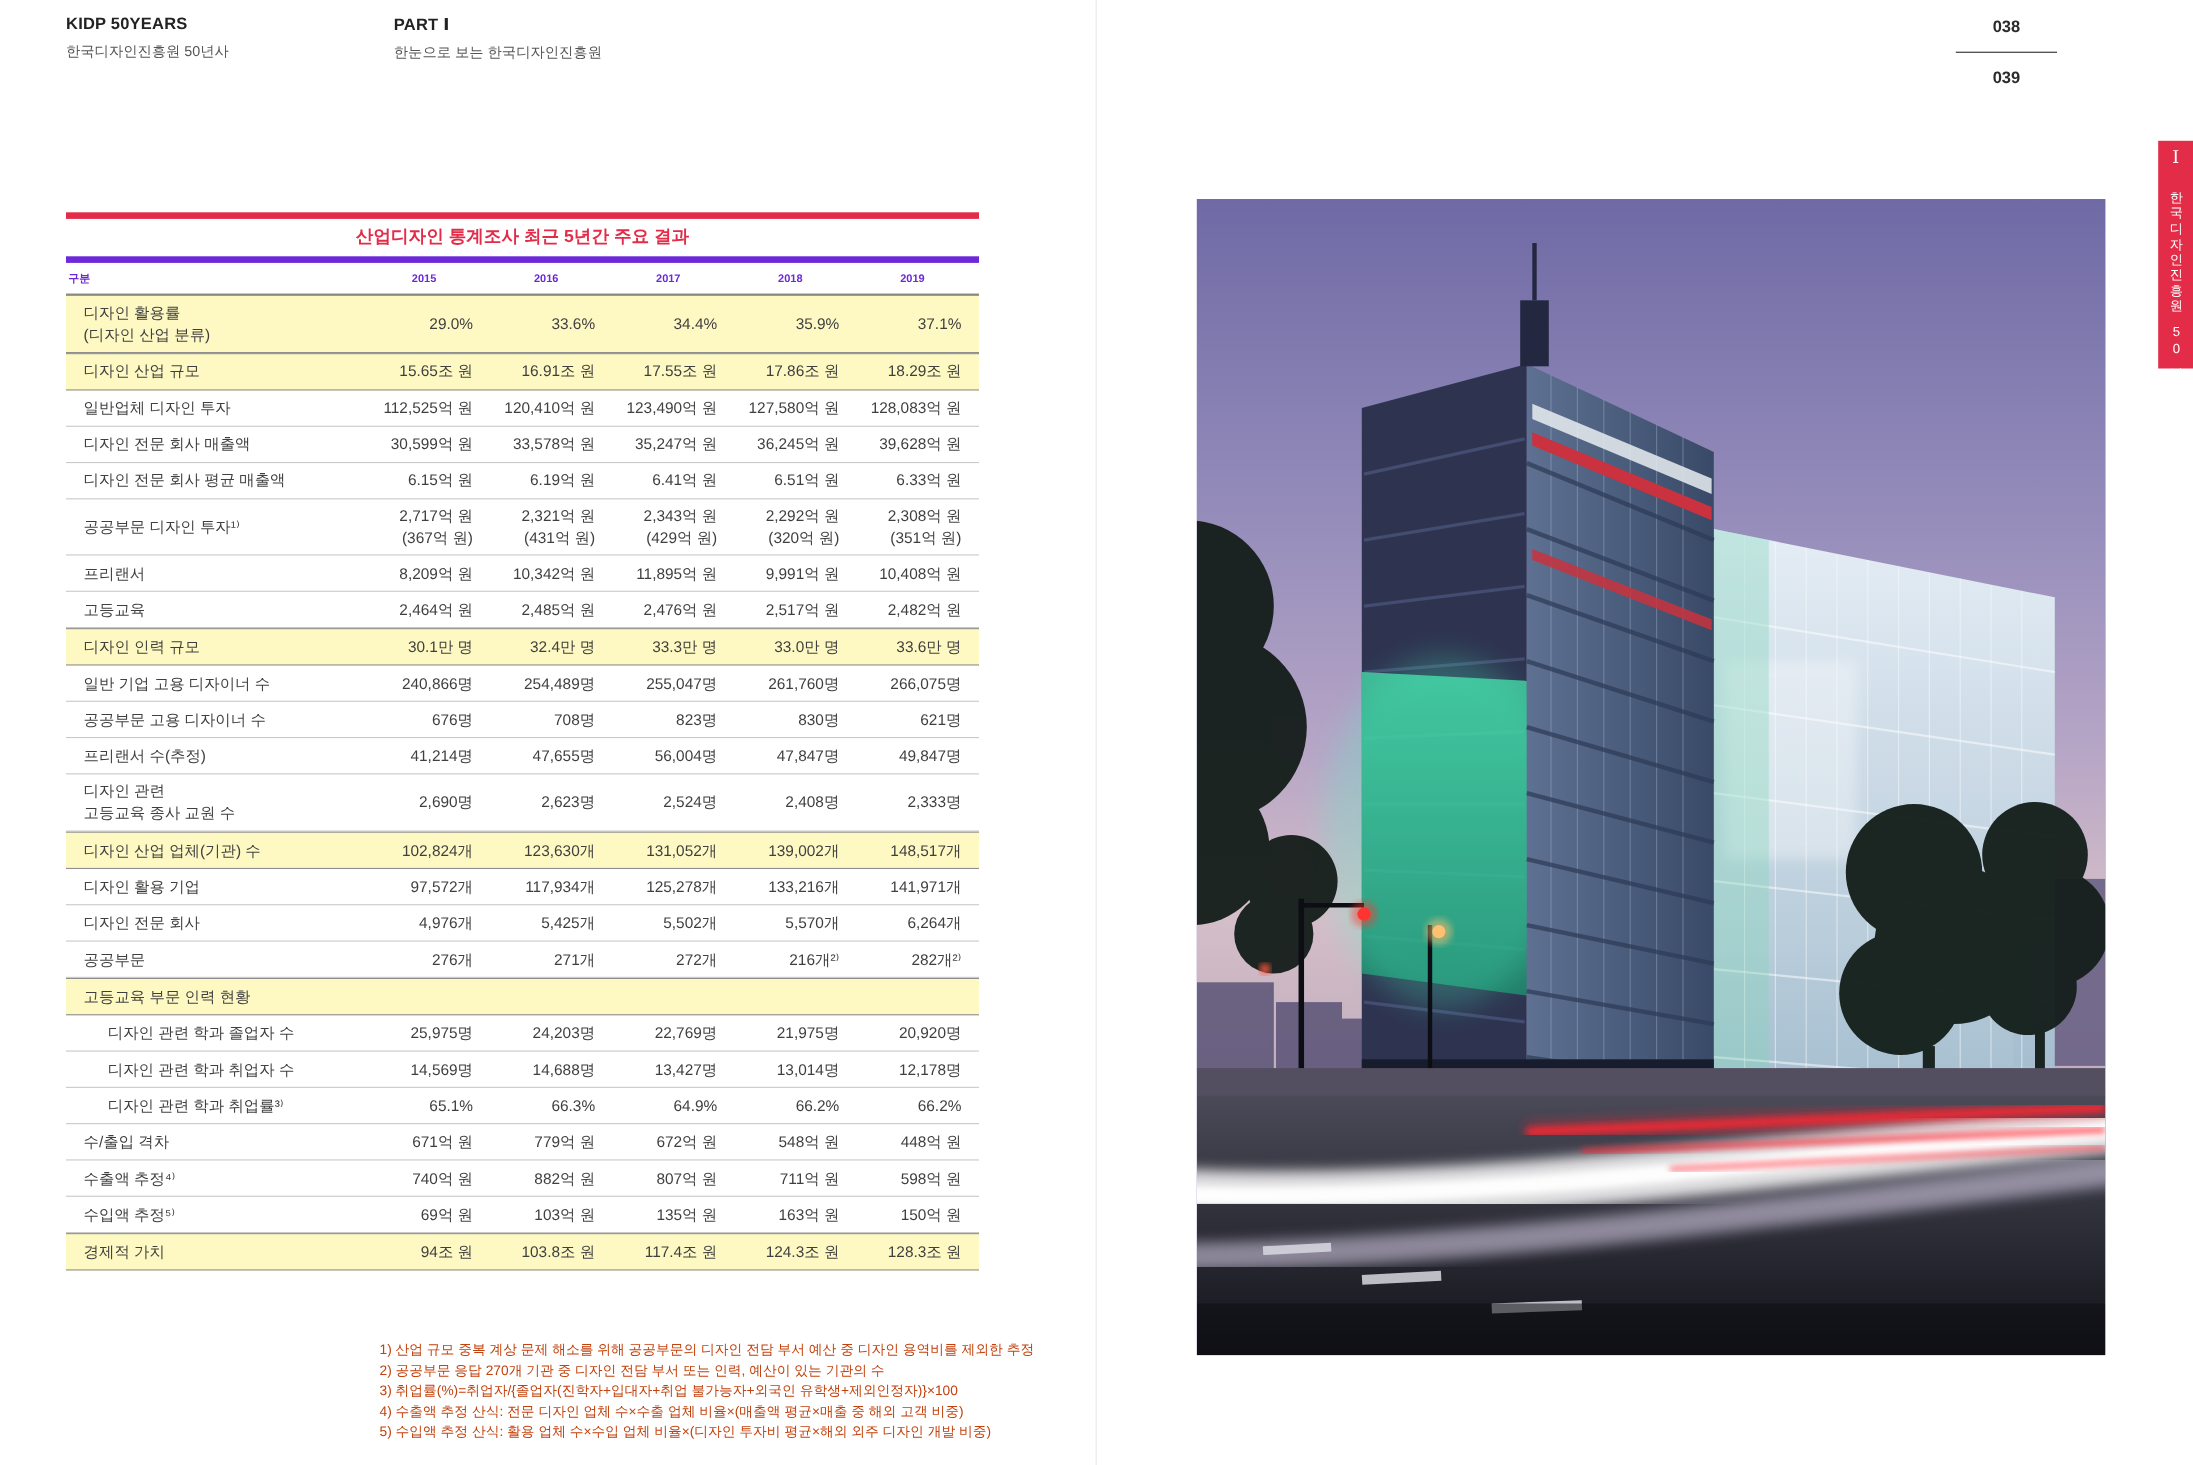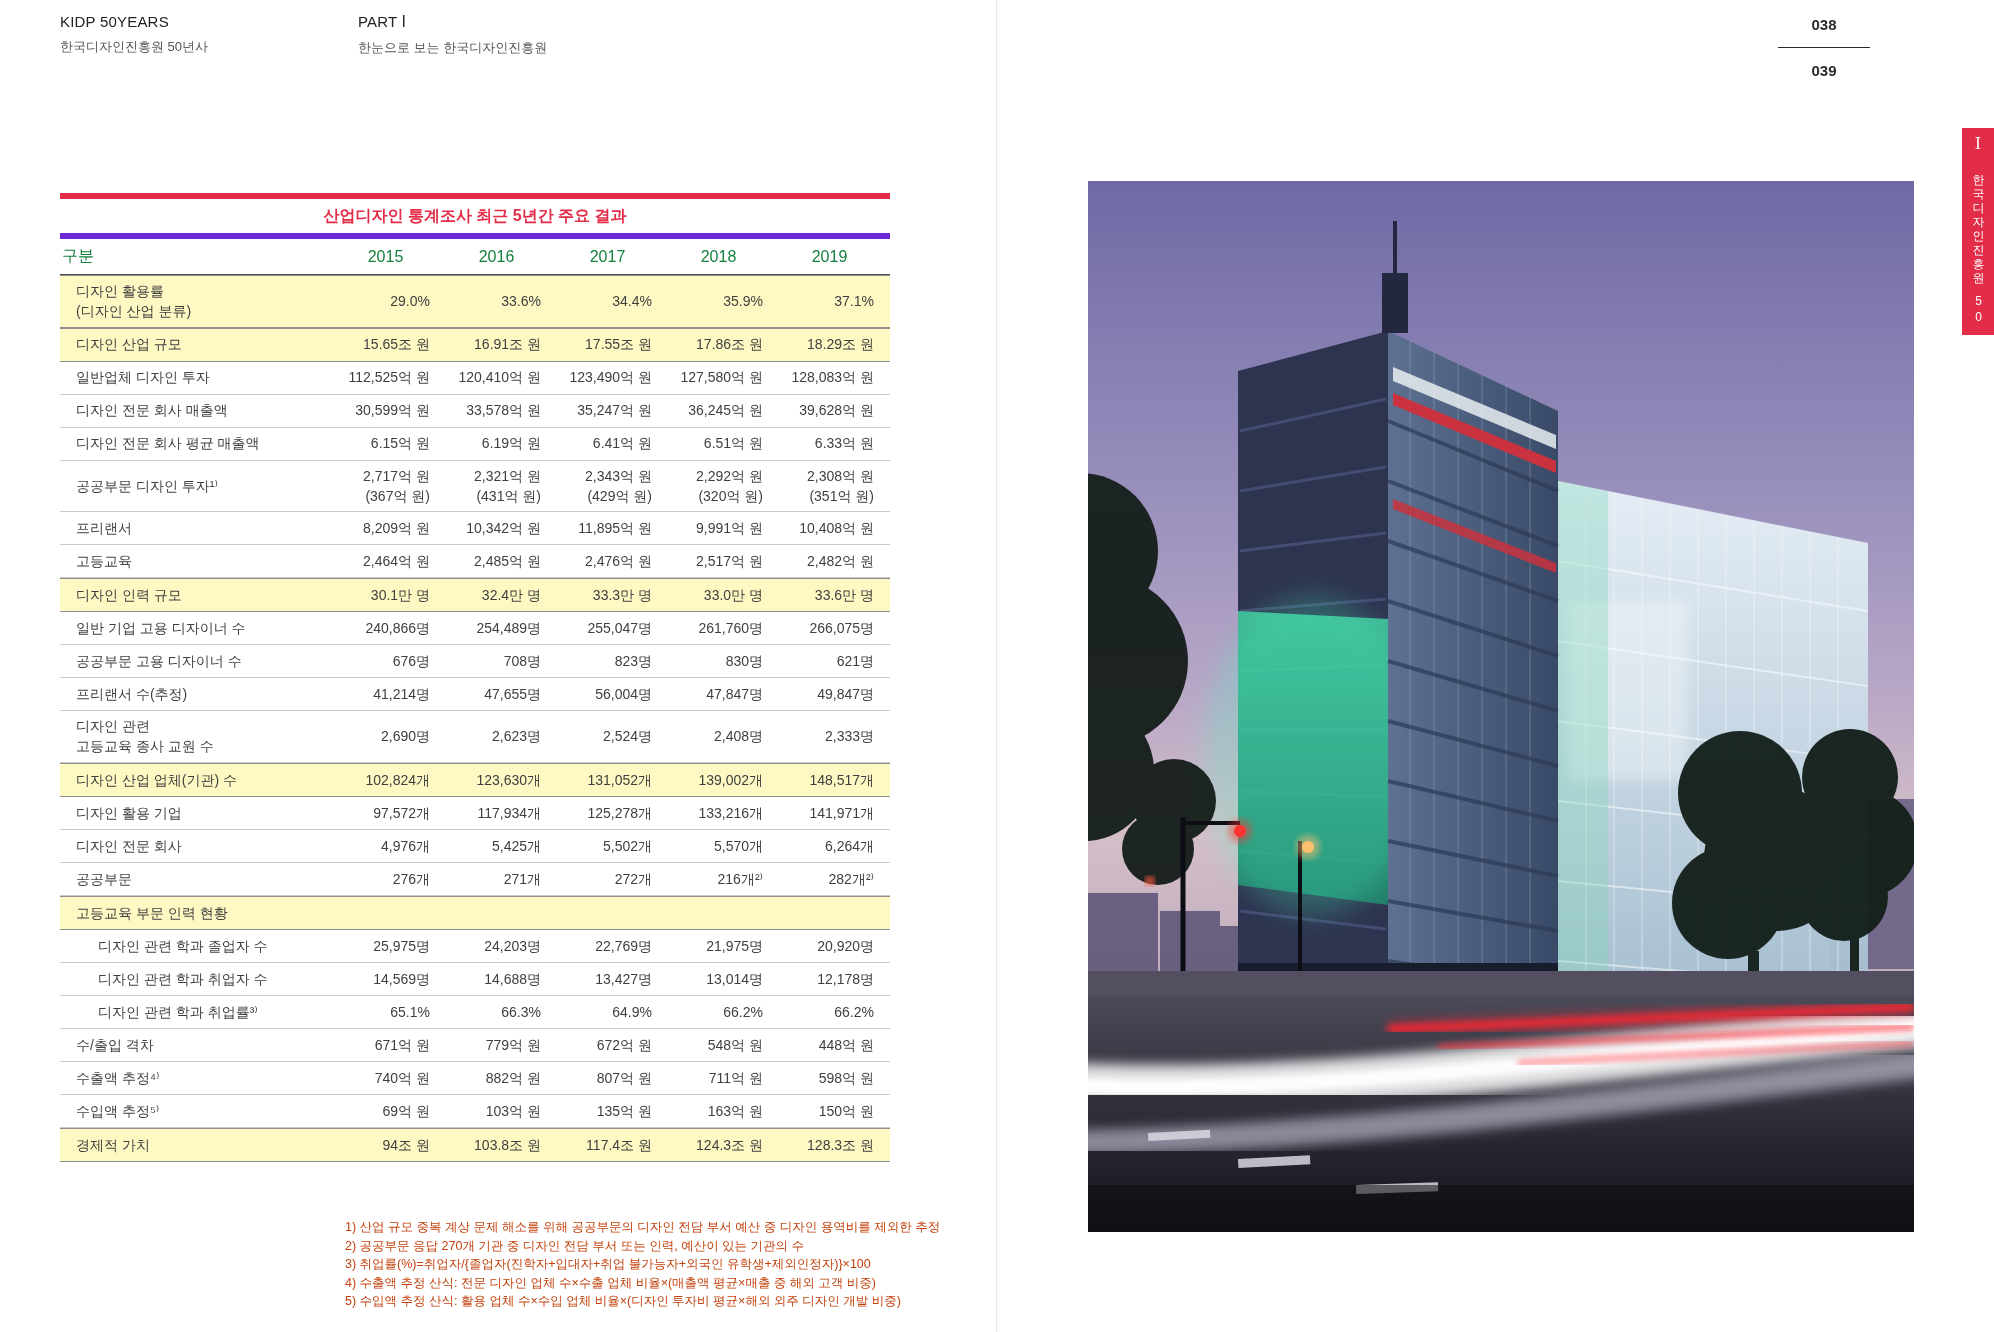--- a/index.html
+++ b/index.html
@@ -2,35 +2,35 @@
 <html><head>
 <meta charset="utf-8">
 <title>KIDP 50YEARS</title>
 <style>
   html,body{margin:0;padding:0;background:#ffffff;}
   body{width:1994px;height:1332px;position:relative;overflow:hidden;
        font-family:"Liberation Sans","DejaVu Sans",sans-serif;color:#3c3c3c;}
   .abs{position:absolute;}
 
   
-  .hdr-title{font-size:15px;font-weight:normal;color:#222;letter-spacing:.2px;}
+  .hdr-title{font-size:15px;font-weight:bold;color:#222;letter-spacing:.2px;}
   .hdr-sub{font-size:13px;color:#555;margin-top:8px;}
   .pagenums{display:flex;align-items:center;gap:14px;font-size:15px;font-weight:bold;color:#2b2b2b;flex-direction:column;}
   .pagenums .rule{width:92px;height:1px;background:#2b2b2b;}
 
   .gutter{left:996px;top:0;width:1px;height:1332px;background:#e7e7e7;}
 
   
   .tbl{left:60px;top:193px;width:830px;}
   .tbl-bar{height:6px;background:#e22c48;}
   .tbl-title{height:34px;line-height:34px;text-align:center;color:#e22c48;
              font-size:16px;font-weight:bold;border-bottom:6px solid #6d28d9;}
   .t-grid{display:grid;grid-template-columns:275px 111px 111px 111px 111px 111px;align-items:center;}
   .t-head{border-bottom:1px solid #4a4a4a;}
-  .t-head>div{padding:7px 0;font-size:16px;font-weight:normal;color:#15803d;}
+  .t-head>div{padding:7px 0;font-size:10px;font-weight:bold;color:#6d28d9;}
   .t-head .ylab{text-align:center;padding-right:10px;}
   .t-head .klab{padding-left:2px;}
   .t-row{border-bottom:1px solid #c9c9c9;min-height:32px;}
   .t-row.shaded{background:#fef9c3;border-top:1px solid #8f8f8f;border-bottom:1px solid #8f8f8f;}
   .t-row .lbl{font-size:14px;color:#3f3f3f;padding:5px 6px 5px 16px;line-height:1.45;white-space:pre-line;}
   .t-row.indent .lbl{padding-left:38px;}
   .t-row .val{font-size:14px;color:#3f3f3f;text-align:right;padding:5px 16px 5px 0;
               line-height:1.45;white-space:pre-line;}
   .t-row.section .lbl{font-weight:normal;}
 

